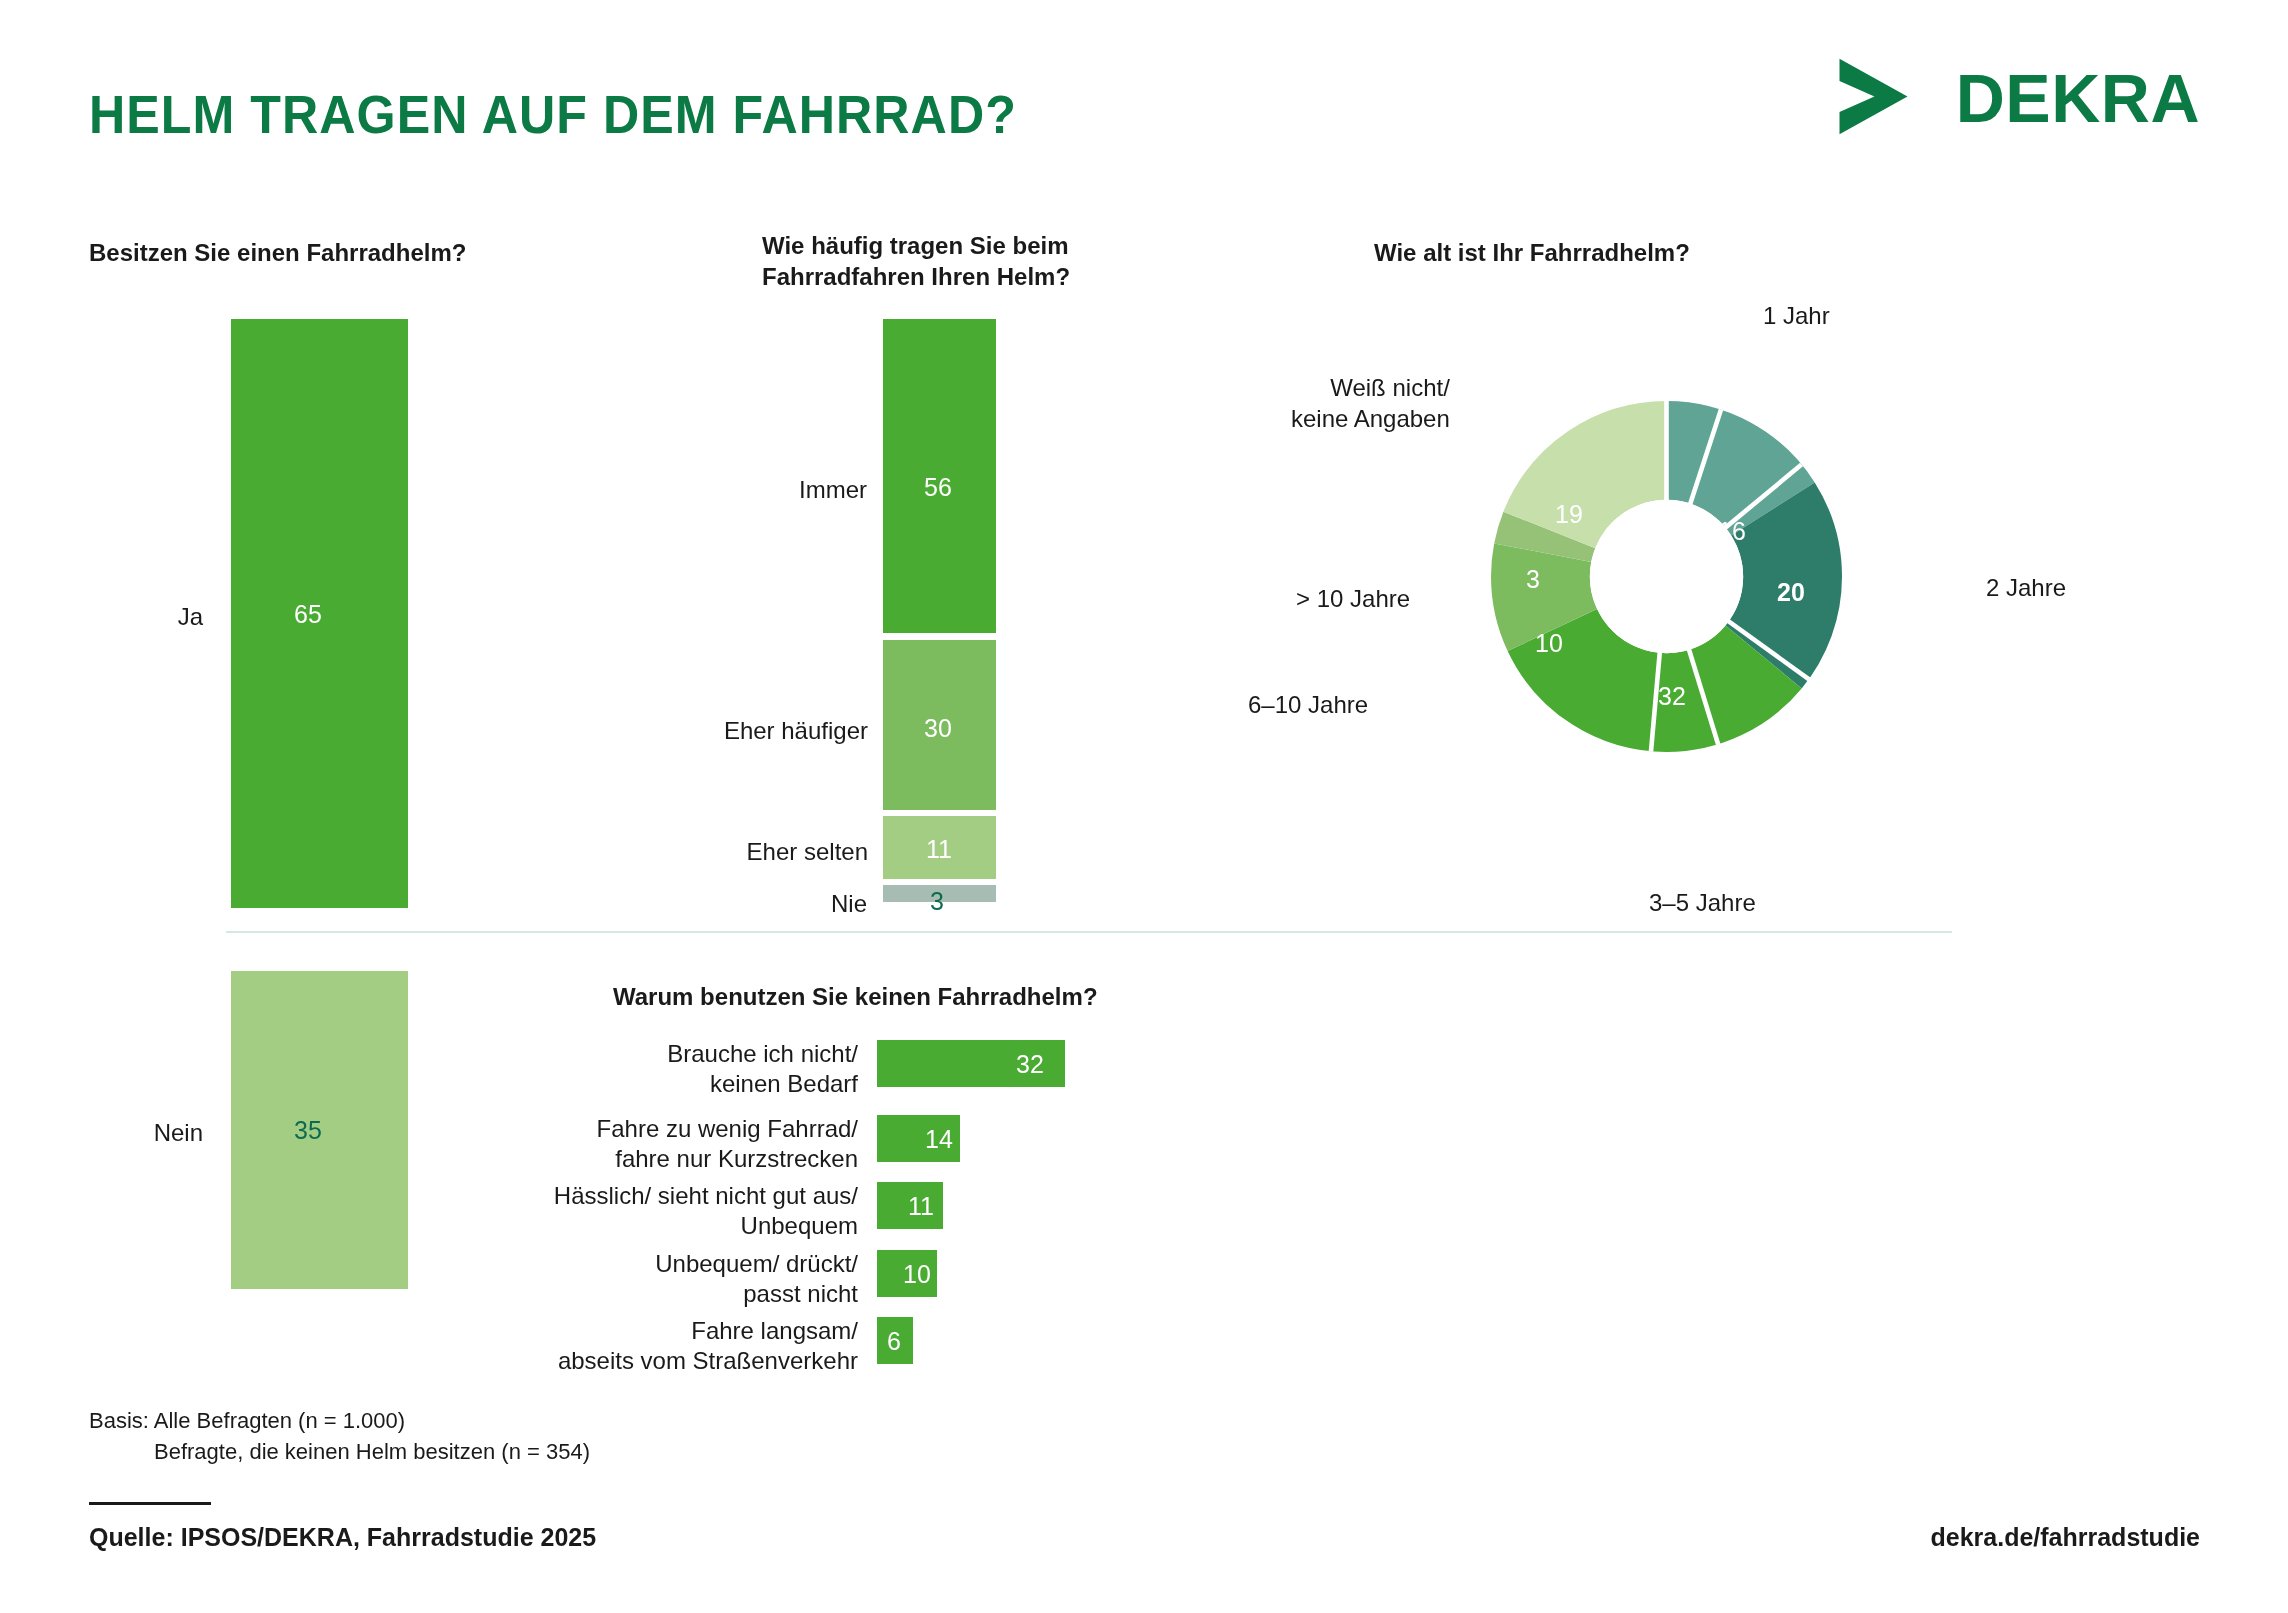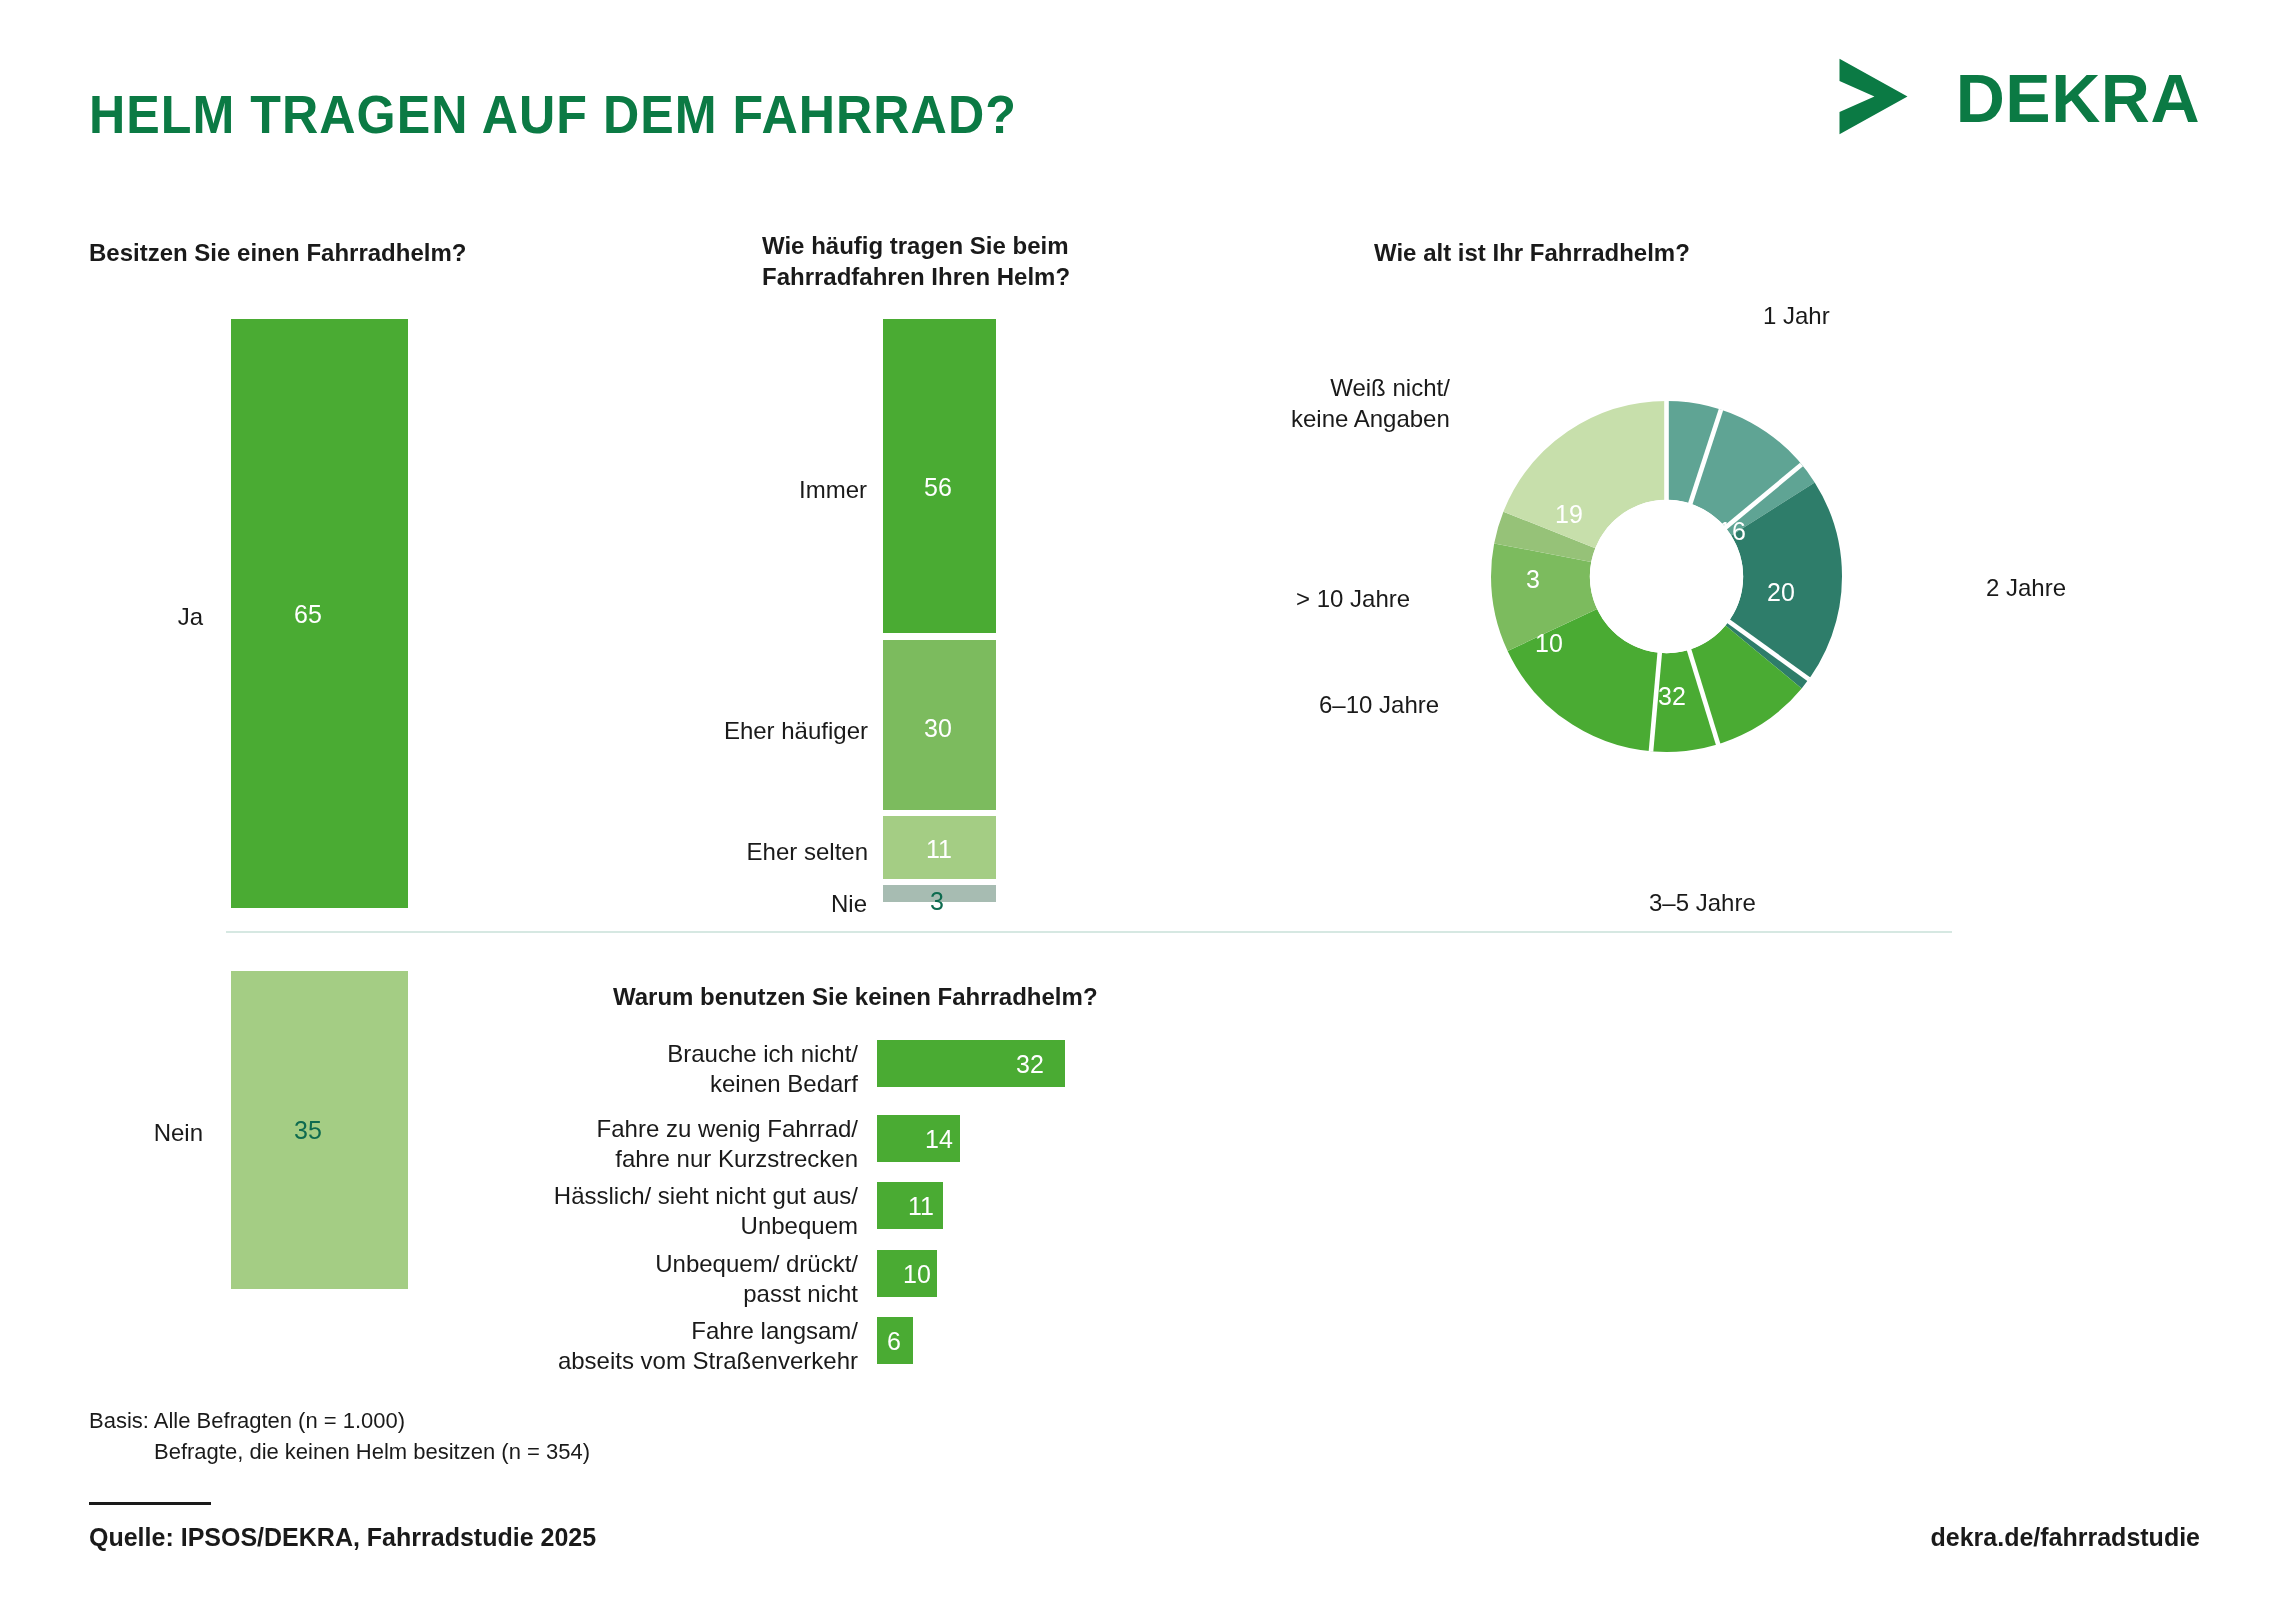--- a/index.html
+++ b/index.html
@@ -219,31 +219,31 @@
         <line x1="190" y1="190" x2="311.2" y2="336.2"></line>
         <line x1="190" y1="190" x2="78.6" y2="344.3"></line>
         <line x1="190" y1="190" x2="6.8" y2="246.4"></line>
         <line x1="190" y1="190" x2="0.6" y2="173.2"></line>
       </g>
       <circle cx="190" cy="190" r="83" fill="#ffffff"></circle>
     </g>
   </svg>
 
   <div class="donut-num" style="left:241px; top:106px;margin-top:24px;">16</div>
-  <div class="donut-num" style="left:290px; top:191px;">20</div>
+  <div class="donut-num" style="left:300px; top:191px;font-weight:bold;">20</div>
   <div class="donut-num" style="left:181px; top:295px;">32</div>
   <div class="donut-num" style="left:58px; top:242px;">10</div>
   <div class="donut-num" style="left:42px; top:178px;">3</div>
   <div class="donut-num" style="left:78px; top:113px;">19</div>
 </div>
 
 <div class="donut-label" style="left:1763px; top:300px;">1 Jahr</div>
 <div class="donut-label" style="left:1986px; top:572px;">2 Jahre</div>
 <div class="donut-label" style="left:1649px; top:887px;">3–5 Jahre</div>
-<div class="donut-label" style="left:1319px; top:689px;">6–10 Jahre</div>
+<div class="donut-label" style="left:1248px; top:689px;">6–10 Jahre</div>
 <div class="donut-label" style="left:1296px; top:583px;">&gt; 10 Jahre</div>
 <div class="donut-label" style="left:1291px; top:372px; text-align:right;">
   <div>Weiß nicht/</div>
   <div>keine Angaben</div>
 </div>
 
 <div class="bar" style="left:877px; top:1040px; width:188px; height:47px; background:#4aab33;"></div>
 <div class="bar-value" style="left:1016px; top:1052px;">32</div>
 <div class="cat-label" style="left:461px; top:1039px; width:397px;">
   <div>Brauche ich nicht/</div>

